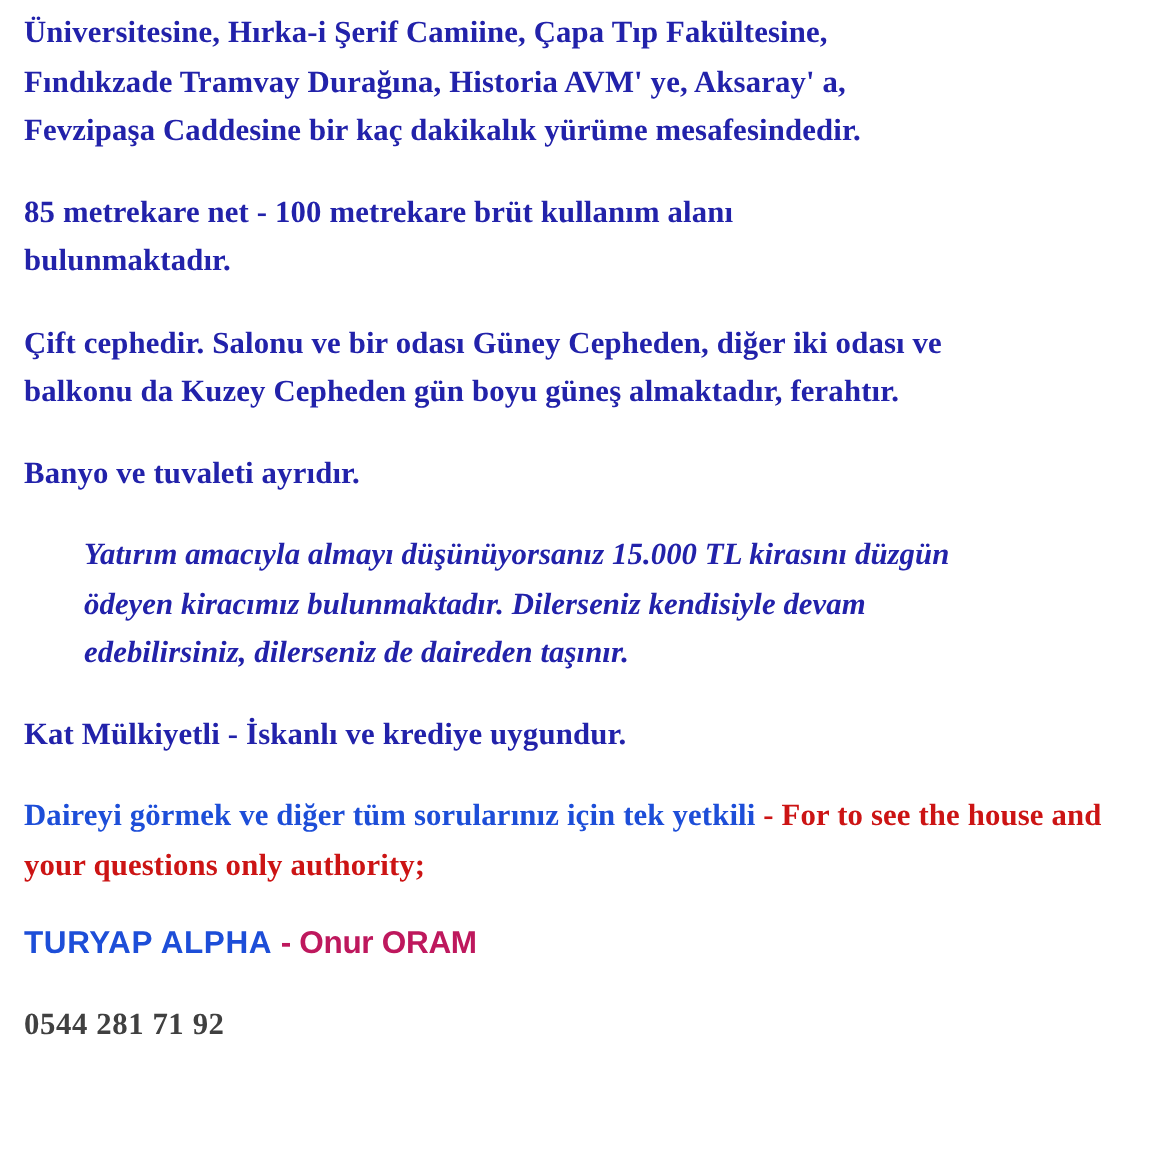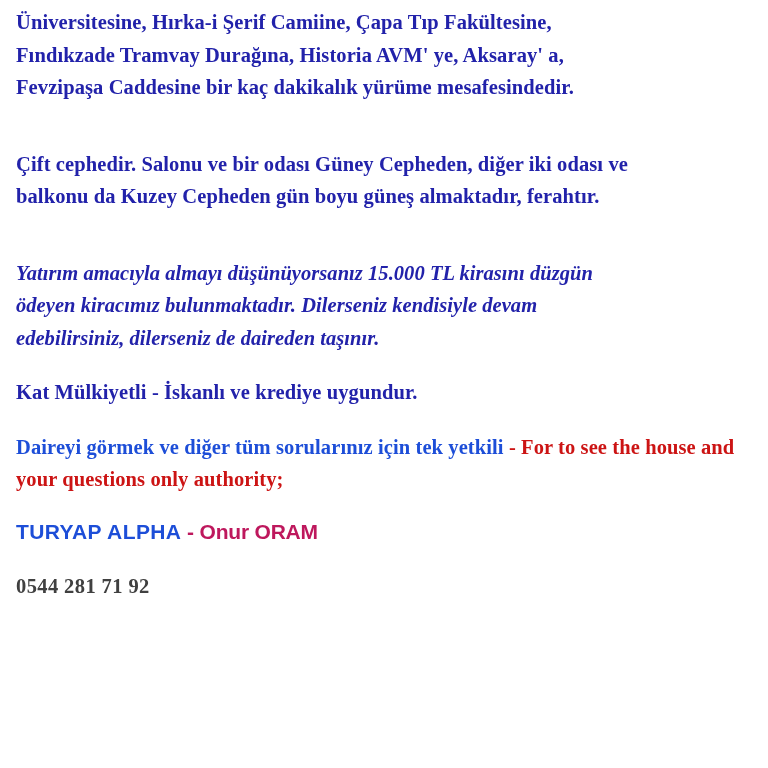--- a/index.html
+++ b/index.html
@@ -27,20 +27,21 @@
     font-size: 20.5px;
     line-height: 32.5px;
     letter-spacing: 0.1px;
     color: #2222aa;
     white-space: pre-line;
   }
   .para.italic {
     font-style: italic;
     font-size: 20.5px;
     letter-spacing: 0.05px;
+    margin-left: 40px;
   }
   .gap {
     height: 22px;
   }
   .gap-sm {
     height: 21px;
   }
   .gap-lg {
     height: 24px;
   }
@@ -78,28 +79,31 @@
 <body>
 
 <div id="listing">
 
   <p class="para">Üniversitesine, Hırka-i Şerif Camiine, Çapa Tıp Fakültesine,
 Fındıkzade Tramvay Durağına, Historia AVM' ye, Aksaray' a,
 Fevzipaşa Caddesine bir kaç dakikalık yürüme mesafesindedir.</p>
 
   <div class="gap"></div>
 
+  <p class="para">85 metrekare net - 100 metrekare brüt kullanım alanı
+bulunmaktadır.</p>
 
   <div class="gap"></div>
 
   <p class="para">Çift cephedir. Salonu ve bir odası Güney Cepheden, diğer iki odası ve
 balkonu da Kuzey Cepheden gün boyu güneş almaktadır, ferahtır.</p>
 
   <div class="gap"></div>
 
+  <p class="para">Banyo ve tuvaleti ayrıdır.</p>
 
   <div class="gap"></div>
 
   <p class="para italic">Yatırım amacıyla almayı düşünüyorsanız 15.000 TL kirasını düzgün
 ödeyen kiracımız bulunmaktadır. Dilerseniz kendisiyle devam
 edebilirsiniz, dilerseniz de daireden taşınır.</p>
 
   <div class="gap"></div>
 
   <p class="para">Kat Mülkiyetli - İskanlı ve krediye uygundur.</p>

